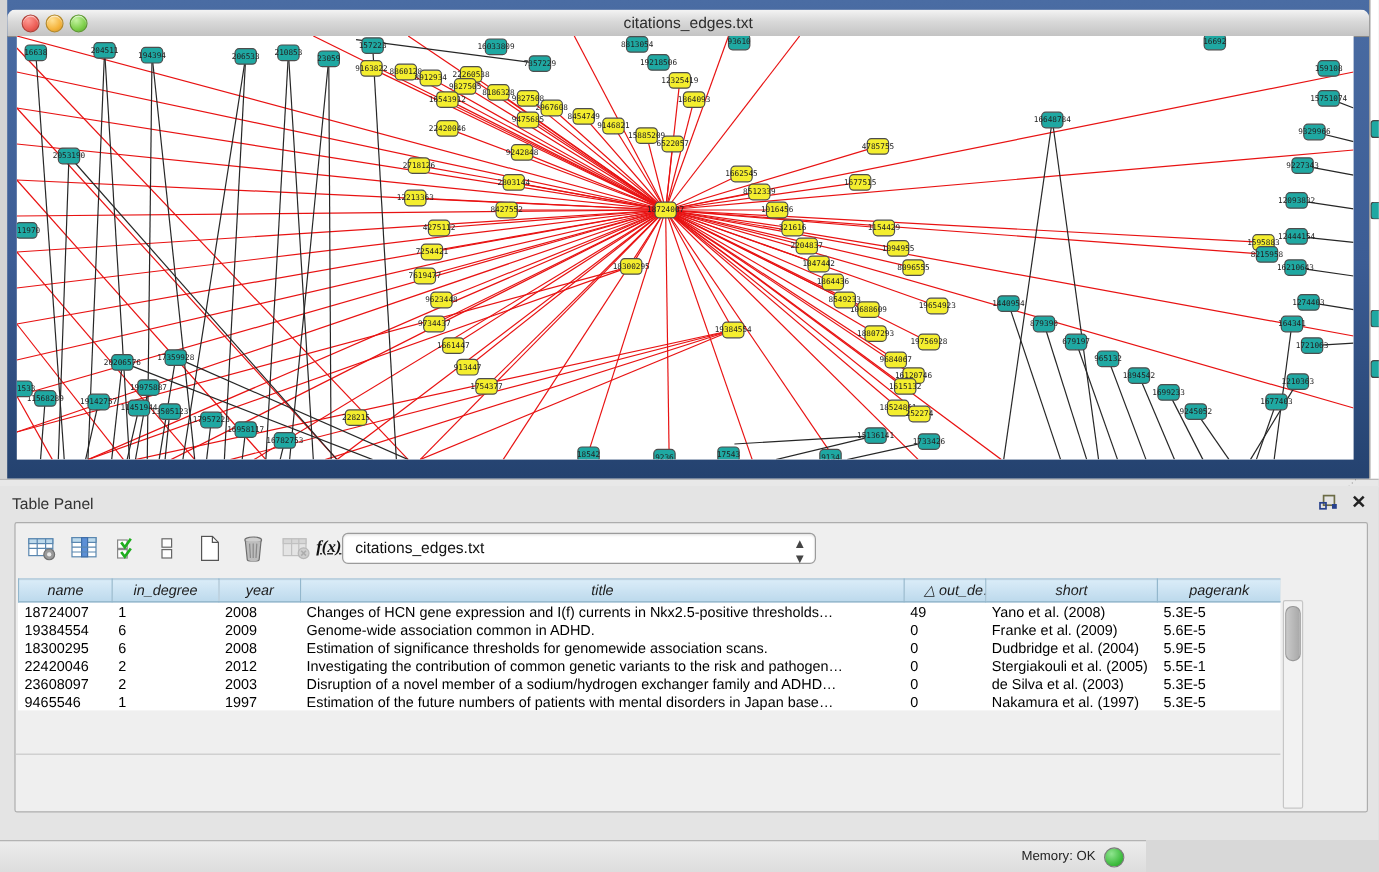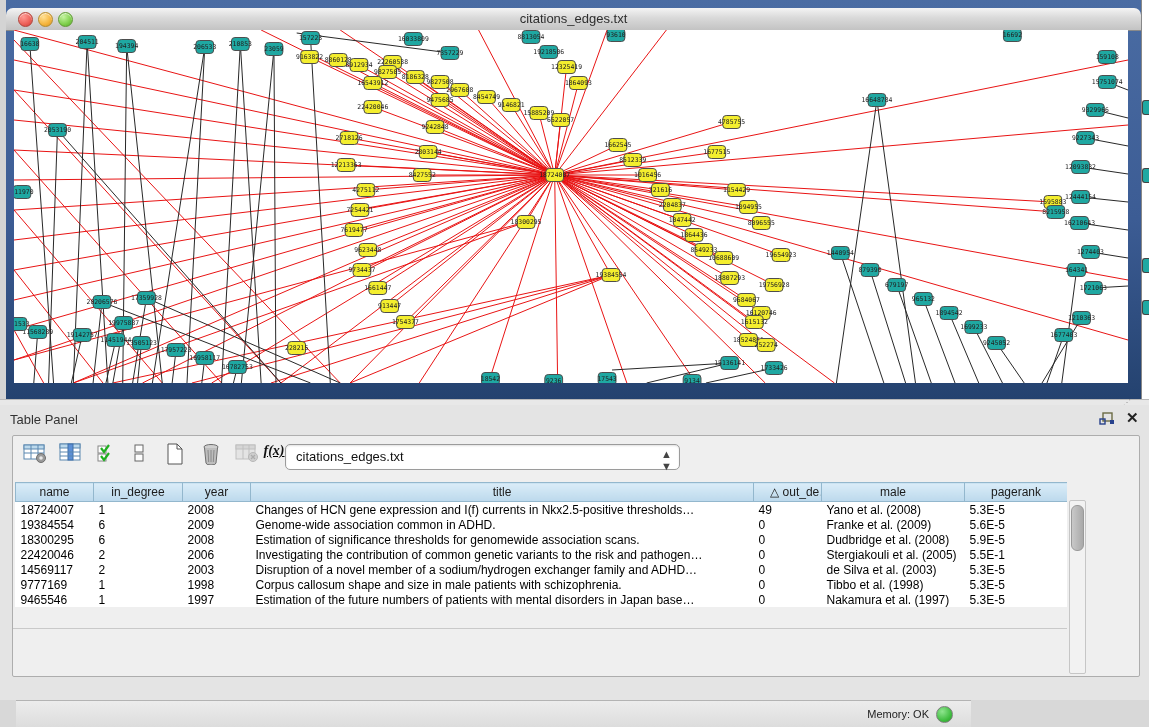--- a/index.html
+++ b/index.html
@@ -22,40 +22,40 @@
   #splitter-grip{position:absolute;right:18px;top:0px;font-size:8px;color:#8a8a8a;line-height:6px;}
   
   #table-panel{position:absolute;left:0;top:405px;width:1149px;height:295px;background:#e4e4e4;}
   #tp-header{position:absolute;left:0;top:0;width:1149px;height:28px;}
   #tp-title{position:absolute;left:10px;top:7px;font-size:13px;color:#333;}
   #tp-float{position:absolute;left:1098px;top:6px;width:18px;height:16px;cursor:pointer;}
   #tp-close{position:absolute;left:1126px;top:4px;font-size:15px;font-weight:bold;color:#222;cursor:pointer;}
   #tp-box{position:absolute;left:12px;top:30px;width:1126px;height:240px;background:#efefef;border:1px solid #adadad;border-radius:2px;}
   
   #tp-toolbar{position:absolute;left:0;top:0;width:100%;height:42px;}
-  .tb-btn{position:absolute;top:7px;width:28px;height:28px;display:flex;justify-content:center;border-radius:4px;cursor:pointer;text-decoration:underline;}
+  .tb-btn{position:absolute;top:7px;width:28px;height:28px;display:flex;align-items:center;justify-content:center;border-radius:4px;cursor:pointer;text-decoration:underline;}
   #combo{position:absolute;left:272px;top:8px;width:393px;height:24px;background:#fff;border:1px solid #9b9b9b;border-radius:5px;box-shadow:inset 0 1px 2px rgba(0,0,0,.12);}
   #combo-text{position:absolute;left:10px;top:4px;font-size:13px;color:#111;}
   #combo-arrows{position:absolute;right:8px;top:3px;font-size:11px;color:#444;letter-spacing:-1px;}
   .fx{font-size:14px;color:#111;font-style:italic;font-family:"Liberation Serif",serif;font-weight:bold;}
   
   #tbl{position:absolute;left:2px;top:46px;width:1052px;border-collapse:collapse;table-layout:fixed;background:#fff;}
-  #tbl th{background:linear-gradient(180deg,#daecf8,#bcd9ec);border:1px solid #93b7cd;font-weight:normal;font-size:12px;color:#1b1b1b;height:18px;padding:0 16px;overflow:hidden;white-space:nowrap;}
+  #tbl th{background:linear-gradient(180deg,#daecf8,#bcd9ec);border:1px solid #93b7cd;font-weight:normal;font-size:12px;color:#1b1b1b;height:18px;padding:0 16px;overflow:hidden;white-space:nowrap;font-style:italic;}
   #tbl td{font-size:12px;color:#000;height:15px;padding:0 0 0 5px;white-space:nowrap;overflow:hidden;border:none;}
   #tbl-wrap{position:absolute;left:0;top:0;width:1054px;height:192px;overflow:hidden;border-bottom:1px solid #c9c9c9;}
   
   #vscroll{position:absolute;left:1056px;top:64px;width:15px;height:172px;background:#f2f2f2;border:1px solid #c6c6c6;border-radius:2px;}
   #vthumb{position:absolute;left:1px;top:4px;width:11px;height:44px;background:linear-gradient(90deg,#c9c9c9,#a9a9a9);border-radius:6px;border:1px solid #9a9a9a;}
   
   #tabs{position:absolute;left:427px;top:273px;height:22px;display:flex;border:1px solid #9a9a9a;border-radius:5px;overflow:hidden;background:#fbfbfb;}
   .tab{padding:0 14px;font-size:13px;line-height:22px;color:#1c1c1c;border-right:1px solid #b5b5b5;cursor:pointer;}
   .tab:last-child{border-right:none;}
   .tab.selected{background:linear-gradient(180deg,#7e7e7e,#636363);color:#f0f0f0;}
   
-  #statusbar{position:absolute;left:16px;top:700px;width:955px;height:27px;background:linear-gradient(180deg,#ececec,#dcdcdc);border-top:1px solid #b3b3b3;text-decoration:underline;}
+  #statusbar{position:absolute;left:0;top:700px;width:955px;height:27px;background:linear-gradient(180deg,#ececec,#dcdcdc);border-top:1px solid #b3b3b3;text-decoration:underline;}
   #mem-label{position:absolute;right:42px;top:7px;font-size:11px;color:#222;}
   #mem-dot{position:absolute;right:18px;top:5px;width:15px;height:15px;border-radius:50%;background:radial-gradient(circle at 35% 30%,#8fe58f,#3dbb3d 65%,#2b992b);border:1px solid #7d7d7d;cursor:pointer;}
   
   .mini{display:block;}
 </style>
 </head>
 <body>
 
 <div id="side-strip"></div>
 <div id="desktop"></div>
@@ -777,21 +777,21 @@
             <col style="width:143px">
             <col style="width:103px">
         </colgroup>
         <thead>
             <tr id="tbl-head">
               <th>name</th>
               <th>in_degree</th>
               <th>year</th>
               <th>title</th>
               <th style="text-align: left;">△ out_de…</th>
-              <th>male</th>
+              <th>short</th>
               <th>pagerank</th>
             </tr>
           </thead>
         <tbody id="tbl-body">
             <tr>
               <td>18724007</td>
               <td>1</td>
               <td>2008</td>
               <td>Changes of HCN gene expression and I(f) currents in Nkx2.5-positive thresholds…</td>
               <td>49</td>
@@ -806,48 +806,39 @@
               <td>0</td>
               <td>Franke et al. (2009)</td>
               <td>5.6E-5</td>
             </tr>
             <tr>
               <td>18300295</td>
               <td>6</td>
               <td>2008</td>
               <td>Estimation of significance thresholds for genomewide association scans.</td>
               <td>0</td>
-              <td>Dudbridge et al. (2008)</td>
+              <td>Dudbridge et al. (2004)</td>
               <td>5.9E-5</td>
             </tr>
             <tr>
               <td>22420046</td>
               <td>2</td>
-              <td>2006</td>
+              <td>2012</td>
               <td>Investigating the contribution of common genetic variants to the risk and pathogen…</td>
               <td>0</td>
               <td>Stergiakouli et al. (2005)</td>
               <td>5.5E-1</td>
             </tr>
             <tr>
-              <td>14569117</td>
+              <td>23608097</td>
               <td>2</td>
               <td>2003</td>
               <td>Disruption of a novel member of a sodium/hydrogen exchanger family and ADHD…</td>
               <td>0</td>
               <td>de Silva et al. (2003)</td>
-              <td>5.3E-5</td>
-            </tr>
-            <tr>
-              <td>9777169</td>
-              <td>1</td>
-              <td>1998</td>
-              <td>Corpus callosum shape and size in male patients with schizophrenia.</td>
-              <td>0</td>
-              <td>Tibbo et al. (1998)</td>
               <td>5.3E-5</td>
             </tr>
             <tr>
               <td>9465546</td>
               <td>1</td>
               <td>1997</td>
               <td>Estimation of the future numbers of patients with mental disorders in Japan base…</td>
               <td>0</td>
               <td>Nakamura et al. (1997)</td>
               <td>5.3E-5</td>

